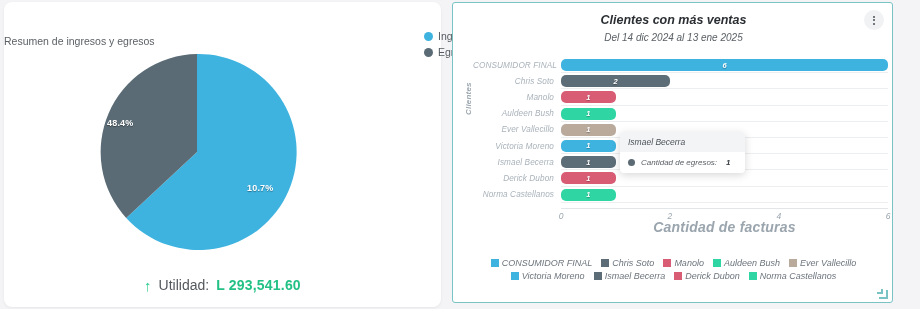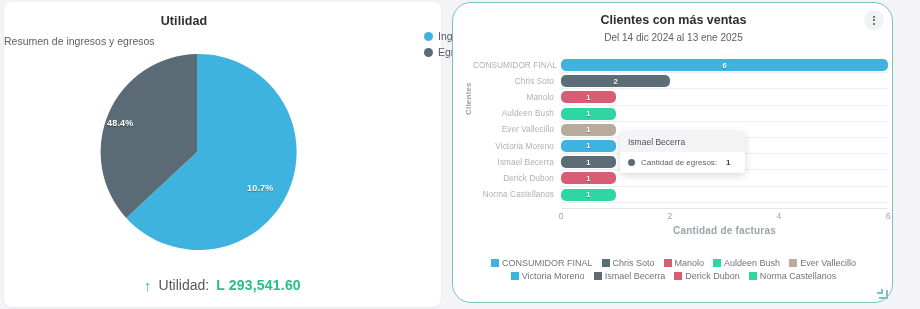--- a/index.html
+++ b/index.html
@@ -46,21 +46,21 @@
     position: absolute; left: 0; top: 275px; width: 437px;
     display: flex; align-items: center; justify-content: center; gap: 7px;
   }
   .arrow-up { font-size: 15px; color: #2ecc8f; line-height: 1; }
   .utilidad-label { font-size: 14px; color: #53585d; }
   .utilidad-value { font-size: 14px; font-weight: bold; color: #23c185; letter-spacing: .2px; }
 
   
   .card-right {
     position: absolute; left: 452px; top: 2px; width: 441px; height: 301px;
-    background: #ffffff; border: 1.6px solid #79c3c4; border-radius: 19px;
+    background: #ffffff; border: 1.6px solid #79c3c4; border-radius: 3px; font-style: italic;
   }
   .bar-title {
     position: absolute; left: 0; top: 10px; width: 441px; text-align: center;
     font-size: 12.5px; font-weight: bold; color: #2b2f33;
   }
   .bar-subtitle {
     position: absolute; left: 0; top: 29px; width: 441px; text-align: center;
     font-size: 10px; color: #5b6166;
   }
   .kebab-btn {
@@ -89,22 +89,22 @@
   .bar {
     position: absolute; left: 0; top: 2px; height: 12px; border-radius: 5px;
     display: flex; align-items: center; justify-content: center;
   }
   .bar-val { font-size: 7.5px; font-weight: bold; color: #ffffff; text-shadow: 0 1px 1px rgba(0,0,0,.3); }
 
   .x-axis { position: absolute; left: 108px; top: 155px; width: 327px; height: 1px; background: #e3e6e9; }
   .x-ticks { position: absolute; left: 108px; top: 158px; width: 327px; height: 12px; }
   .x-tick { position: absolute; font-size: 8.5px; color: #9aa5ae; transform: translateX(-50%); }
   .x-axis-title {
-    position: absolute; left: 108px; top: 172px; width: 327px; text-align: center;
-    font-size: 10px; font-weight: bold; color: #9aa5ae; letter-spacing: .2px;
+    position: absolute; left: 108px; top: 166px; width: 327px; text-align: center;
+    font-size: 14px; font-weight: bold; color: #9aa5ae; letter-spacing: .2px;
   }
 
   .legend {
     position: absolute; left: 8px; top: 255px; width: 425px;
   }
   .legend-line {
     display: flex; justify-content: center; align-items: center; flex-wrap: nowrap; gap: 9px;
     margin-bottom: 3px;
   }
   .legend-item { display: flex; align-items: center; gap: 3px; }
@@ -136,21 +136,20 @@
     border-right: 2px solid #79c3c4; border-bottom: 2px solid #79c3c4;
   }
 </style>
 </head>
 <body>
 
 <div class="stage">
 
   <div class="card-left">
 
-    <div class="pie-title">Utilidad</div>
     <div class="pie-subtitle">Resumen de ingresos y egresos</div>
 
     <div class="pie-legend">
       <div class="pie-legend-row">
         <span class="pie-dot" style="background:#3eb3e0"></span>
         <span class="pie-legend-label">Ingresos</span>
       </div>
       <div class="pie-legend-row">
         <span class="pie-dot" style="background:#5a6b75"></span>
         <span class="pie-legend-label">Egresos</span>

